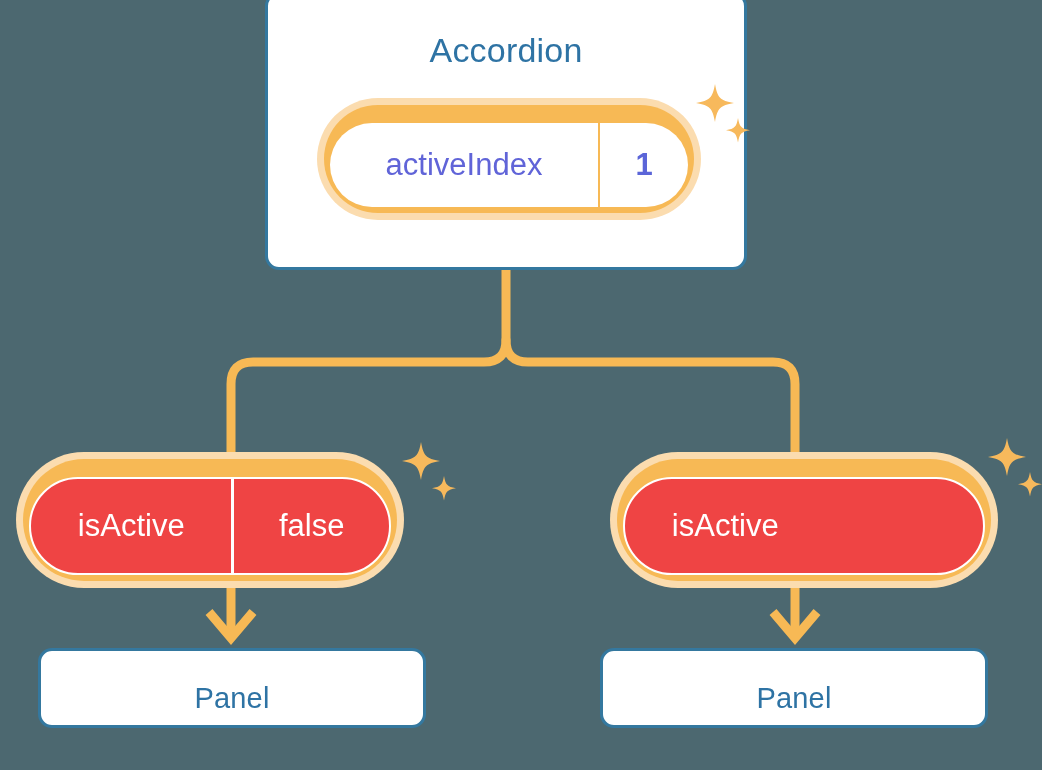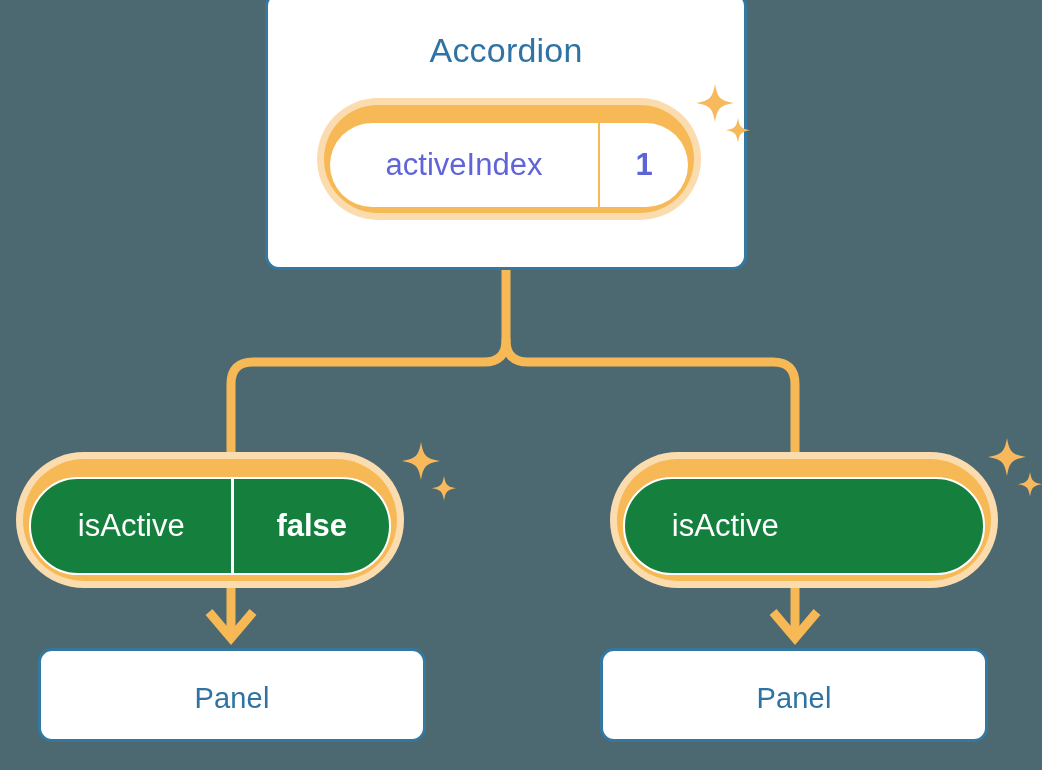--- a/index.html
+++ b/index.html
@@ -56,21 +56,21 @@
     height: 278px;
   }
   #accordion-card .card-title {
     top: 36px;
     font-size: 34px;
   }
 
   .panel-card {
     top: 648px;
     width: 388px;
-    height: 94px;
+    height: 80px;
   }
   .panel-card .card-title {
     top: 31px;
     font-size: 29px;
   }
   #panel-card-left  { left: 38px; }
   #panel-card-right { left: 600px; }
 
   
   .pill {
@@ -112,30 +112,30 @@
     font-weight: 400;
   }
   .pill-light .pill-val {
     color: #5b65d8;
     font-weight: 700;
     border-left: 2px solid #f7b955;
   }
 
   
   .pill-solid .pill-body {
-    background: #15803d;
+    background: #ef4444;
     border: 2px solid #ffffff;
   }
   .pill-solid .pill-key {
     color: #ffffff;
     font-weight: 400;
   }
   .pill-solid .pill-val {
     color: #ffffff;
-    font-weight: 700;
+    font-weight: 400;
     border-left: 3px solid #ffffff;
   }
 
   
   #pill-active-index {
     left: 49px;
     top: 103px;
     width: 384px;
     height: 122px;
     font-size: 31px;

